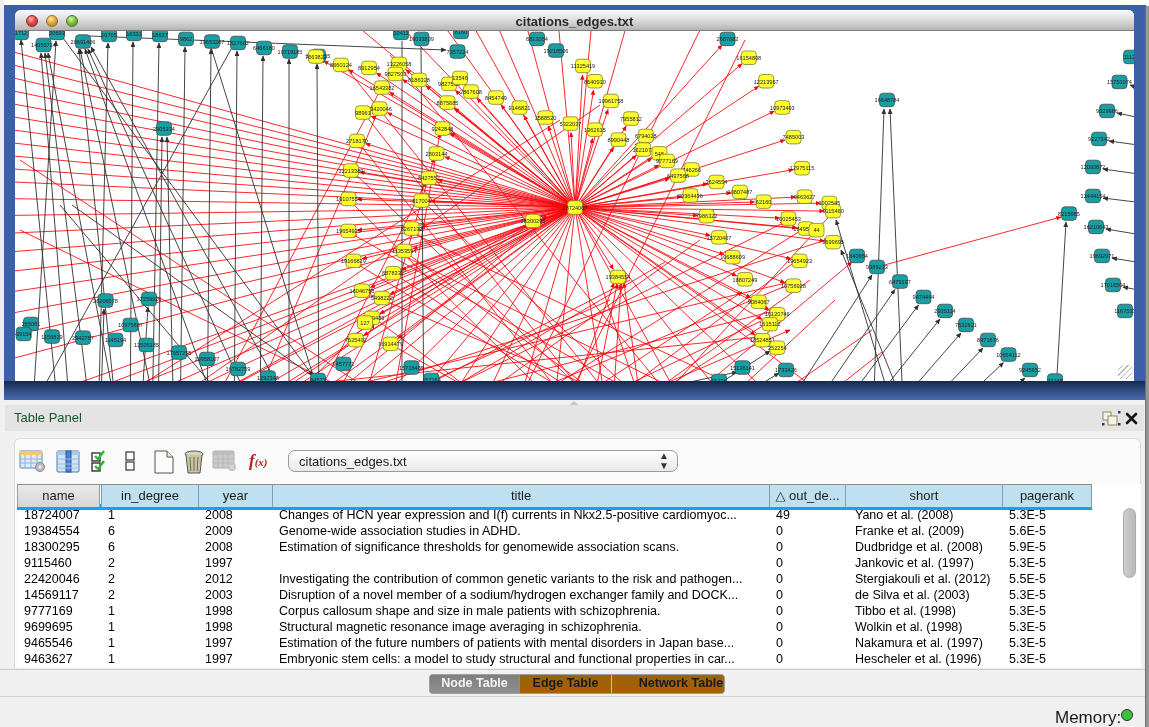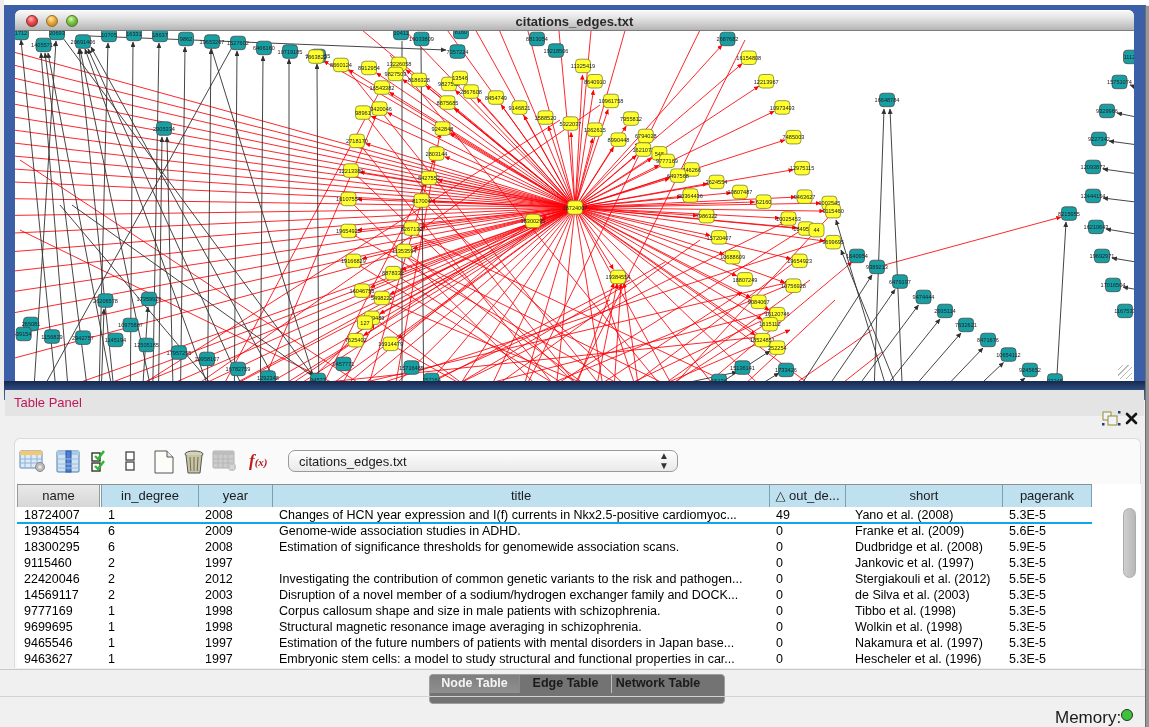--- a/index.html
+++ b/index.html
@@ -15,30 +15,30 @@
 #wtitle{position:absolute;top:4px;left:0;width:1119px;text-align:center;font-size:13px;font-weight:bold;color:#2a2a2a}
 #canvas{position:absolute;left:0;top:21px;width:1119px;height:350px;background:#fff;overflow:hidden}
 #grip{position:absolute;right:2px;bottom:2px;width:14px;height:14px;background:
  repeating-linear-gradient(135deg,transparent 0 3px,#b9b9b9 3px 4px)}
 #rightstrip{position:absolute;right:0;top:6px;width:4px;height:721px;background:#979797;border-left:1px solid #6e6e6e}
 #topstrip{position:absolute;left:0;top:0;width:1149px;height:5px;background:#fff}
 #leftstrip{position:absolute;left:0;top:0;width:4px;height:400px;background:#ededed}
 
 #panel{position:absolute;left:0;top:400px;width:1146px;height:327px;background:#f0f0f0}
 #notch{position:absolute;left:567px;top:401px;width:0;height:0;border-left:7px solid transparent;border-right:7px solid transparent;border-bottom:6px solid #c9c9c9}
-#pbar{position:absolute;left:5px;top:390px;width:1139px;height:26px;background:#e4e4e4;color:#be185d;font-size:13px;line-height:26px;padding-left:9px}
+#pbar{position:absolute;left:5px;top:405px;width:1139px;height:26px;background:#e4e4e4;color:#14532d;font-size:13px;line-height:26px;padding-left:9px}
 #floaticon{position:absolute;left:1102px;top:411px;width:19px;height:14px}
 #closex{position:absolute;left:1125px;top:405px;width:18px;height:26px;text-align:center}
 #toolpanel{position:absolute;left:14px;top:438px;width:1127px;height:230px;background:#fafafa;border:1px solid #dcdcdc;border-radius:6px 6px 0 0;border-bottom:none}
 .ticon{position:absolute;top:450px}
 #combo{position:absolute;left:288px;top:450px;width:390px;height:22px;border:1px solid #9a9a9a;border-radius:7px;background:linear-gradient(#fefefe,#e9e9e9);font-size:13px;color:#1c1c1c;line-height:21px;padding-left:10px}
 #combo .arr{position:absolute;right:8px;top:0;font-size:10px;color:#333;line-height:10px}
 
 #table{position:absolute;left:17px;top:484px;width:1124px;height:184px;background:#fff}
-#thead{position:absolute;left:0;top:0;height:40px;width:1075px;border-top:1px solid #8e8e8e;border-bottom:2px solid #0ea5e9}
+#thead{position:absolute;left:0;top:0;height:26px;width:1075px;border-top:1px solid #8e8e8e;border-bottom:6px solid #0ea5e9}
 .th{position:absolute;top:0;height:22px;background:#bfe0ef;border-left:1px solid #7d9fb4;font-size:13px;color:#1c1c1c;text-align:center;line-height:21px}
 #th0{left:0;width:83px;background:linear-gradient(#e9e9e9,#d6d6d6);border-left:1px solid #9a9a9a;border-right:1px solid #9a9a9a}
 #th1{left:84px;width:97px}
 #th2{left:181px;width:74px}
 #th3{left:255px;width:497px}
 #th4{left:752px;width:76px}
 #th5{left:828px;width:157px}
 #th6{left:985px;width:90px;border-right:1px solid #7d9fb4}
 #tbody{position:absolute;left:0;top:23px;width:1075px;font-size:12.5px;color:#000}
 .tr{position:relative;height:16px;line-height:16px;white-space:nowrap}
@@ -46,25 +46,25 @@
 .c0{left:7px;width:76px}
 .c1{left:91px;width:89px}
 .c2{left:188px;width:66px}
 .c3{left:262px;width:489px}
 .c4{left:759px;width:68px}
 .c5{left:838px;width:146px}
 .c6{left:992px;width:82px}
 #sthumb{position:absolute;left:1106px;top:24px;width:13px;height:70px;border-radius:7px;background:linear-gradient(90deg,#cfcfcf,#b8b8b8);border:1px solid #ababab}
 
 #divider1{position:absolute;left:0;top:669px;width:1146px;height:1px;background:#c8c8c8}
-#tabs{position:absolute;left:429px;top:674px;width:296px;height:30px;border:1px solid #9e9e9e;border-radius:4px;background:#737373;overflow:hidden;font-size:12.5px;font-weight:bold}
+#tabs{position:absolute;left:429px;top:674px;width:296px;height:20px;border:1px solid #9e9e9e;border-radius:4px;background:#a16207;overflow:hidden;font-size:12.5px;font-weight:bold}
 .seg{position:absolute;top:0;height:18px;line-height:17px;text-align:center;color:#1a1a1a}
 #seg0{left:0;width:90px;background:linear-gradient(#7f7f7f,#8f8f8f);color:#f4f4f4;border-right:1px solid #8a8a8a}
 #seg1{left:90px;width:92px;border-right:1px solid #c0c0c0}
-#seg2{left:171px;width:114px}
+#seg2{left:194px;width:114px}
 #divider2{position:absolute;left:0;top:696px;width:1146px;height:1px;background:#d2d2d2}
 #memory{position:absolute;left:1055px;top:708px;font-size:17px;color:#1a1a1a}
 #memdot{position:absolute;left:1121px;top:709px;width:12px;height:12px;border-radius:50%;background:#3bc43b;border:1.5px solid #2c2c2c}
 svg{display:block}
 </style></head>
 <body>
 <div id="topstrip"></div>
 <div id="leftstrip"></div>
 <div id="desktop"></div>
 <div id="botband"></div>

